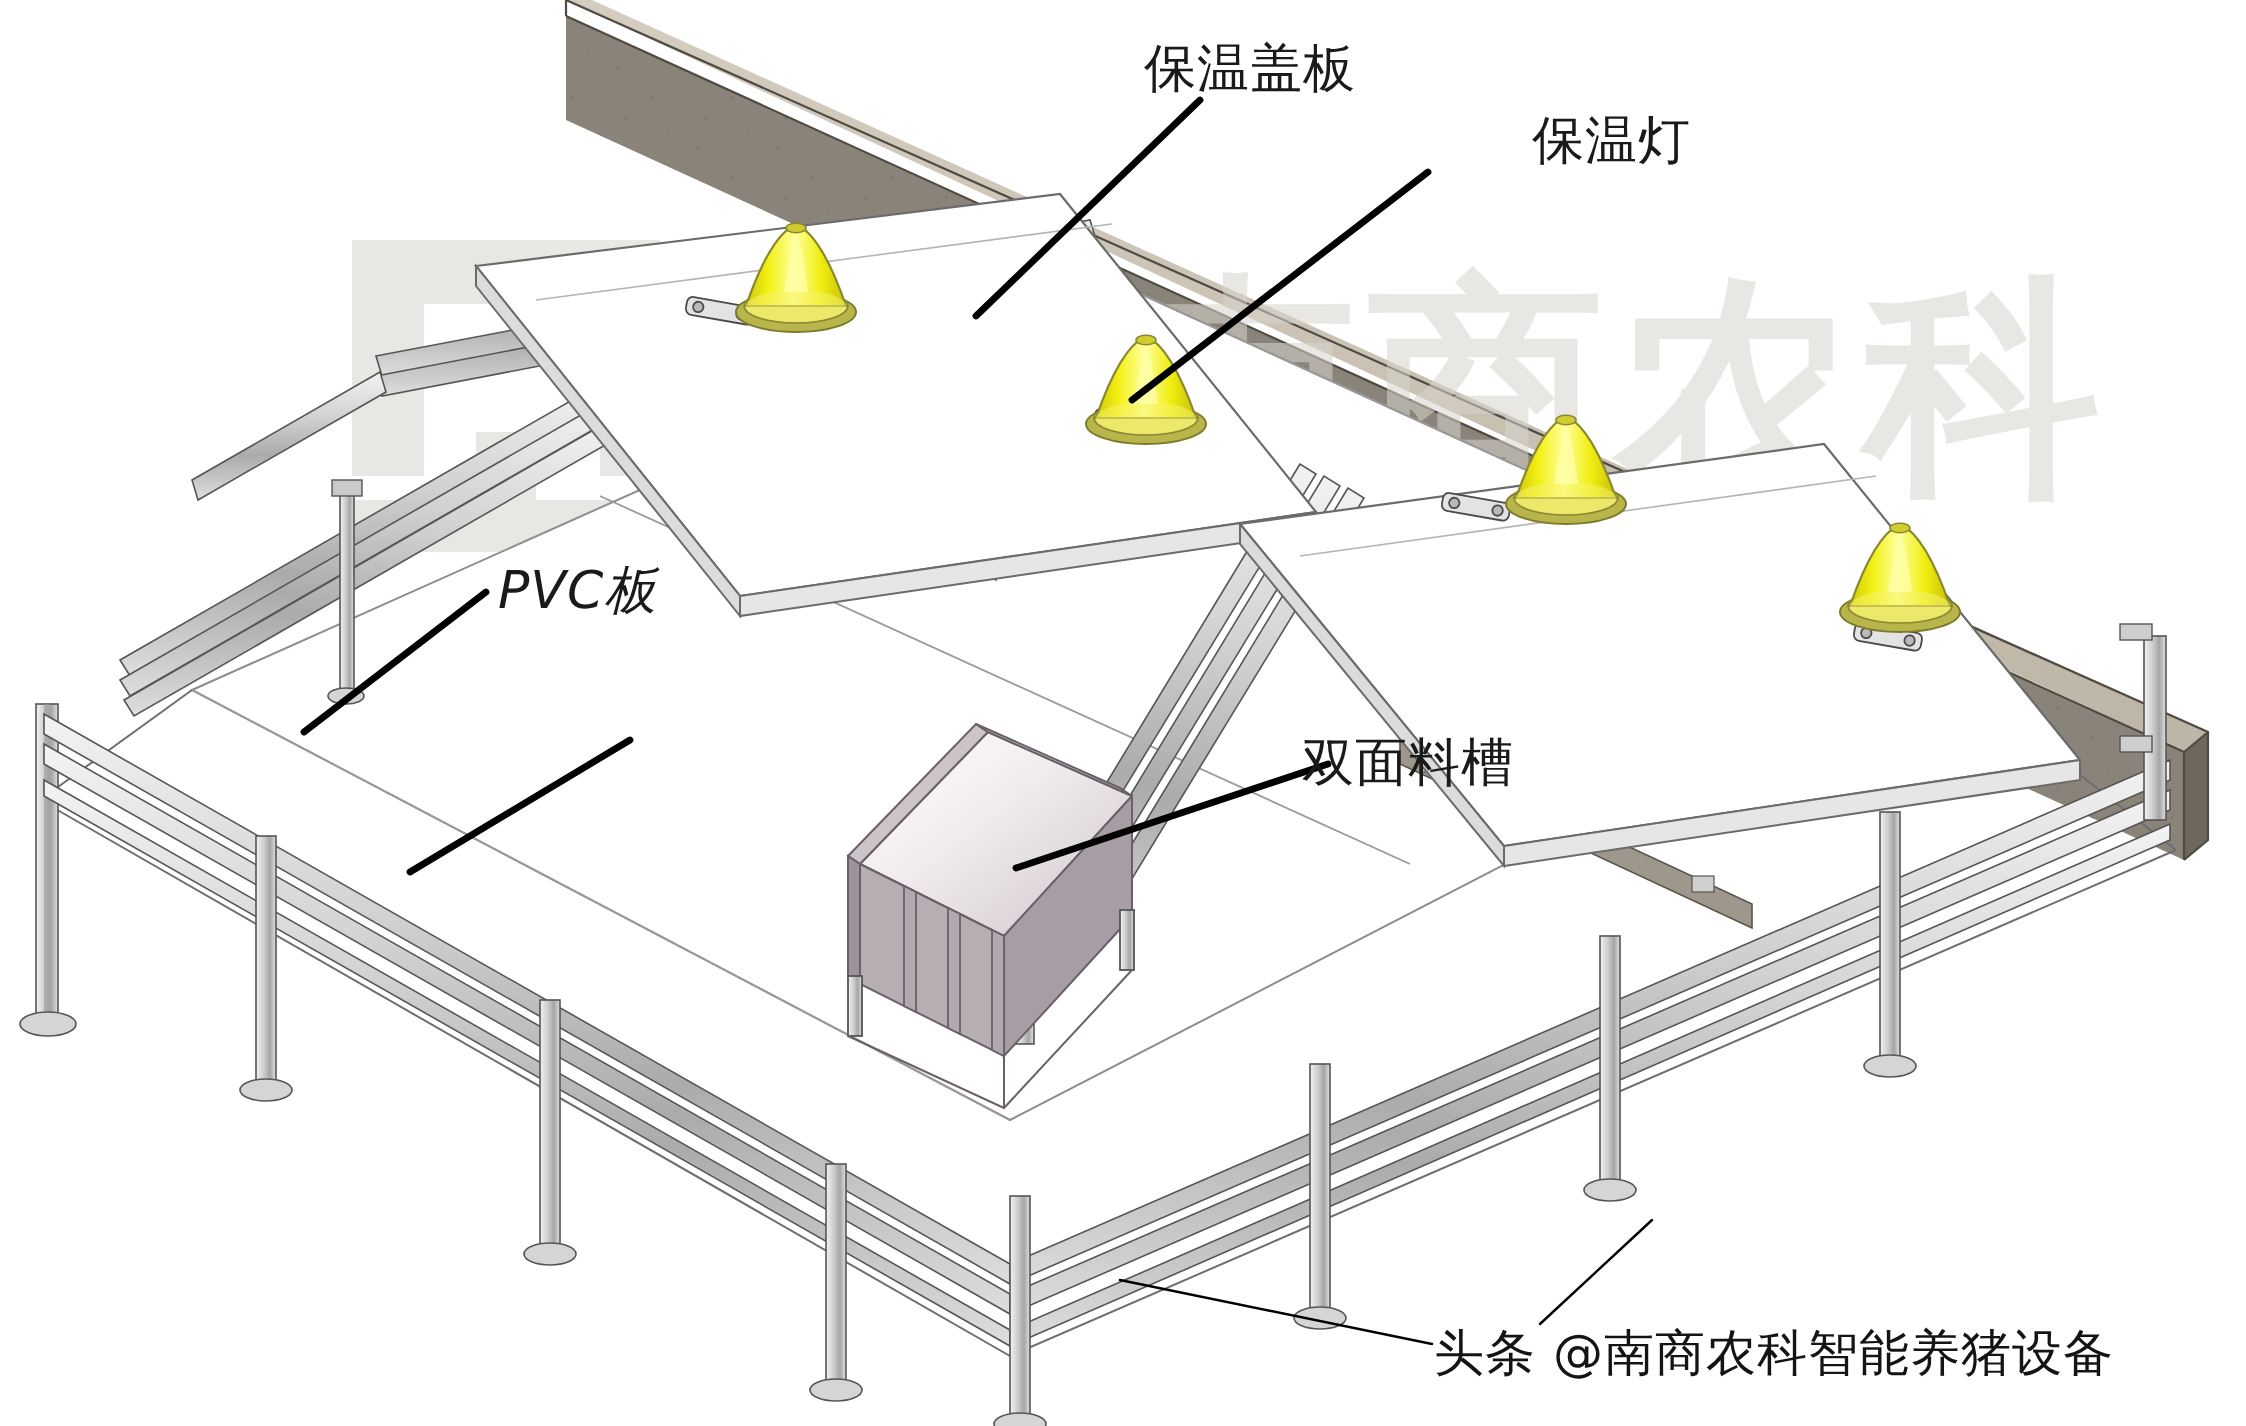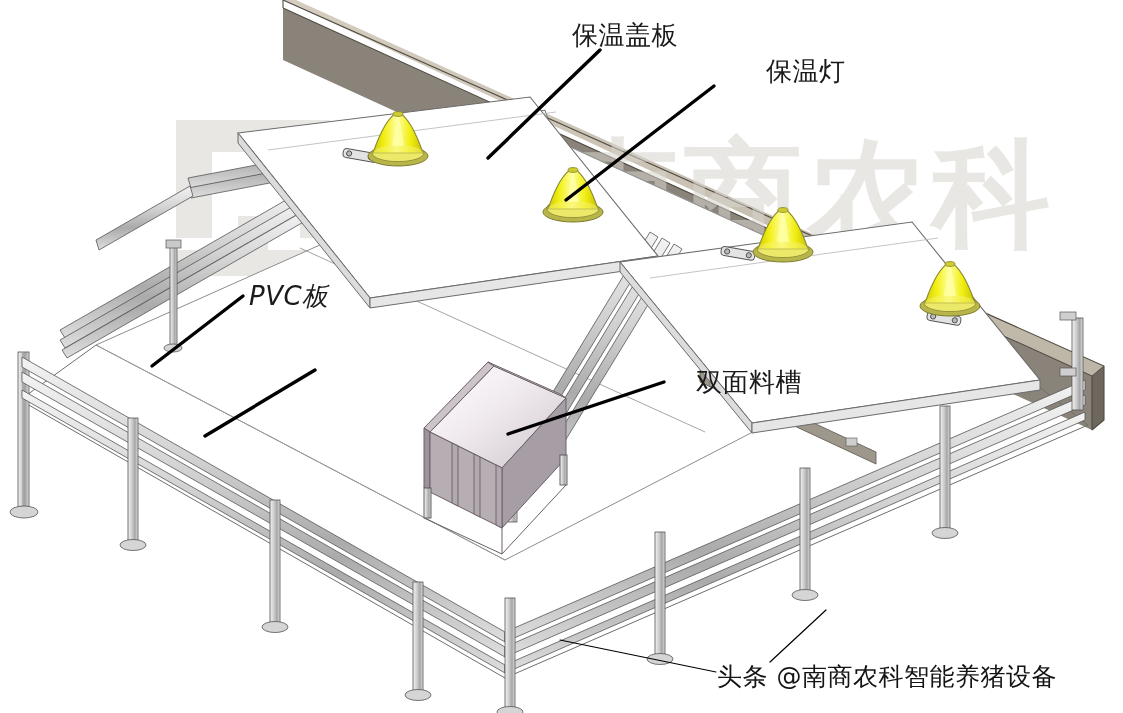--- a/index.html
+++ b/index.html
@@ -27,21 +27,21 @@
     font-size:26px;
     line-height:1.05;
     white-space:nowrap;
     font-family:"DejaVu Sans","Liberation Sans",sans-serif;
     letter-spacing:0.5px;
   }
   #lbl-cover{ left:572px; top:22px; }
   #lbl-lamp { left:722px; top:58px;margin-left:44px; }
   #lbl-pvc  { left:249px; top:283px;font-style:italic; }
   #lbl-tube { left:321px; top:357px; }
-  #lbl-feed { left:696px; top:369px; }
+  #lbl-feed { left:651px; top:369px; }
 
   #credit{
     position:absolute;
     left:717px; top:660px;
     font-size:25px;
     color:#141414;
     white-space:nowrap;
     font-family:"DejaVu Sans","Liberation Sans",sans-serif;
     letter-spacing:0.5px;
   }

